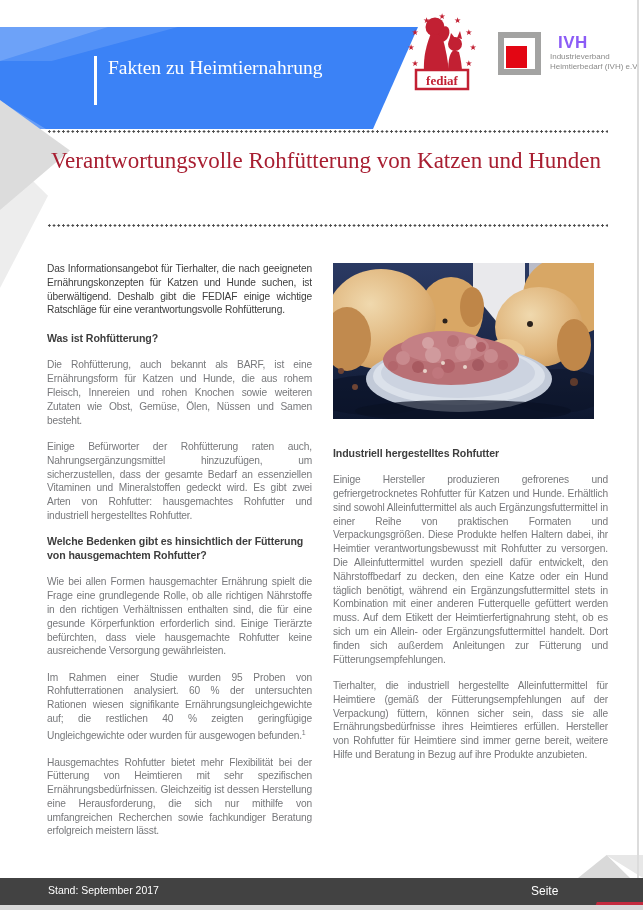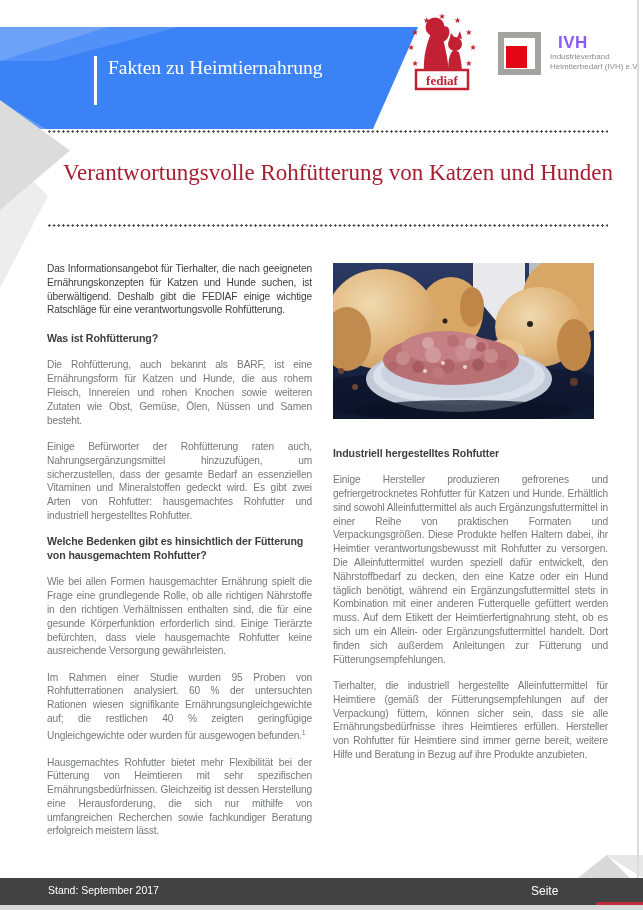--- a/index.html
+++ b/index.html
@@ -33,21 +33,21 @@
   .left-facet-b{left:0;top:146px;width:48px;height:142px;background:#ededed;
           clip-path:polygon(0 2%,100% 35%,0 100%);}
   .left-facet-a{left:0;top:100px;width:70px;height:110px;background:#dcdcdc;
           clip-path:polygon(0 0,100% 46%,0 100%);}
 
   
   .dots{position:absolute;left:47px;width:561px;height:3px;
         background-image:radial-gradient(circle,#4b4b4b 1px,rgba(0,0,0,0) 1.3px);
         background-size:4.7px 3px;background-position:0 50%;background-repeat:repeat-x;}
   .dots-top{top:130px;} .dots-bottom{top:224px;}
-  .page-title{position:absolute;left:47px;top:142px;width:576px;margin:16px;
+  .page-title{position:absolute;left:47px;top:142px;width:576px;margin:4px;
         font-family:"Liberation Serif",serif;font-weight:normal;
         font-size:23px;line-height:30px;color:#a81e31;}
 
   
   .col{position:absolute;top:262px;}
   .col-left{left:47px;width:265px;}
   .col-right{left:333px;width:275px;}
   .col p{margin:0 0 12.5px;text-align:justify;font-size:10.2px;line-height:13.8px;
         letter-spacing:-.15px;color:#77787b;hyphens:auto;}
   .col p.intro{font-weight:normal;color:#3e3e3e;margin-bottom:15px;}

